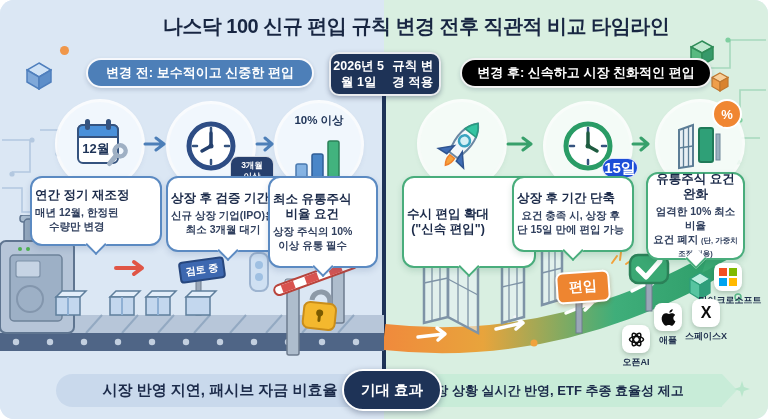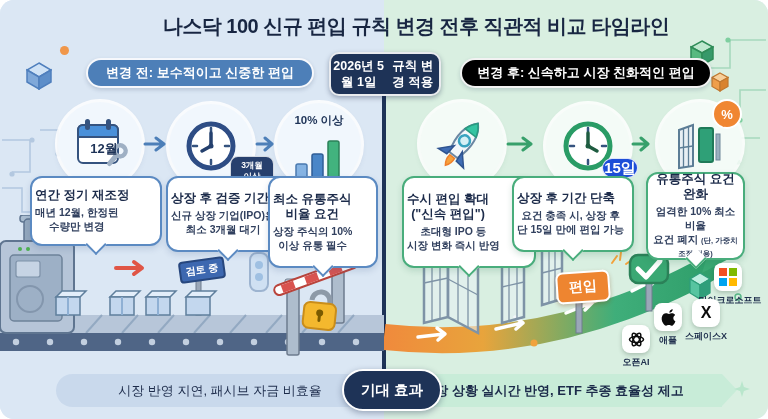--- a/index.html
+++ b/index.html
@@ -18,21 +18,21 @@
   .cbadge { position:absolute; left:329px; top:52px; width:112px; height:44px; background:#1e3357; border:2px solid rgba(255,255,255,.9); border-radius:10px; color:#fff; font-size:12.5px; font-weight:800; display:flex; flex-direction:row; align-items:center; justify-content:center; line-height:1.3; z-index:7; box-shadow:0 2px 5px rgba(20,35,70,.35); text-align:center; }
   .divider { position:absolute; left:382px; top:90px; width:4px; height:287px; background:#1e3357; z-index:1; }
 
   .disc { position:absolute; width:84px; height:84px; border-radius:50%; display:flex; align-items:center; justify-content:center; z-index:2; }
   .disc.b { background:#f1f7fd; box-shadow:0 0 0 3px rgba(255,255,255,.85), 0 3px 6px rgba(60,90,140,.18); }
   .disc.g { background:#f4fbf7; box-shadow:0 0 0 3px rgba(255,255,255,.85), 0 3px 6px rgba(40,110,80,.18); }
   #disc1{left:58px;top:102px;} #disc2{left:169px;top:104px;} #disc3{left:277px;top:103px;}
   #disc4{left:420px;top:102px;} #disc5{left:546px;top:104px;} #disc6{left:658px;top:102px;}
 
   .icon-label { position:absolute; font-weight:800; color:#1e3357; text-align:center; z-index:3; }
-  #cal-label { left:66px; top:140px; width:76px; font-size:13px; }
+  #cal-label { left:58px; top:140px; width:76px; font-size:13px; }
   #bars-label { left:277px; top:113px; width:84px; font-size:11.5px; }
 
   .mini-badge { position:absolute; color:#fff; font-weight:800; display:flex; align-items:center; justify-content:center; text-align:center; z-index:3; }
   #badge-3m { left:230px; top:156px; width:44px; height:29px; background:#27406e; border-radius:8px; font-size:8.5px; line-height:1.2; white-space:pre-line; border:1.5px solid rgba(255,255,255,.8); }
   #badge-15d { left:602px; top:158px; width:36px; height:20px; background:#1d4ed8; border-radius:10px; font-size:15px; border:1.5px solid rgba(255,255,255,.85); }
   #bubble-pct { position:absolute; left:712px; top:99px; width:30px; height:30px; background:#f08632; border-radius:50%; border:2px solid #fff; color:#fff; font-weight:800; font-size:13px; display:flex; align-items:center; justify-content:center; z-index:3; }
   #bubble-pct::after { content:""; position:absolute; left:3px; bottom:-6px; border:6px solid transparent; border-top-color:#f08632; transform:rotate(18deg); }
 
   .step-arrow { position:absolute; z-index:2; }
   #arr1{left:143px;top:136px;} #arr2{left:255px;top:136px;} #arr3{left:506px;top:136px;} #arr4{left:631px;top:136px;}
@@ -60,21 +60,21 @@
   .chip { position:absolute; width:28px; height:28px; background:#fff; border-radius:8px; box-shadow:0 2px 4px rgba(30,60,40,.25); display:flex; align-items:center; justify-content:center; z-index:4; }
   .chip-label { position:absolute; font-size:9px; font-weight:800; color:#22324f; text-align:center; z-index:4; white-space:nowrap; }
   #chip-ms{left:714px;top:263px;} #lbl-ms{left:684px;top:294px;width:92px;}
   #chip-apple{left:654px;top:303px;} #lbl-apple{left:640px;top:334px;width:56px;}
   #chip-x{left:692px;top:299px;} #lbl-x{left:672px;top:330px;width:68px;}
   #chip-openai{left:622px;top:325px;} #lbl-openai{left:604px;top:356px;width:64px;}
   .msgrid { display:grid; grid-template-columns:8px 8px; gap:1.5px; }
   .msgrid span { width:8px; height:8px; display:block; }
   .x-glyph { font-weight:900; font-size:16px; color:#0b0b0b; font-family:"Liberation Sans",sans-serif; }
 
-  #bar-left { position:absolute; left:56px; top:374px; width:328px; height:33px; background:#c9d9ec; border-radius:17px 0 0 17px; display:flex; align-items:center; justify-content:center; font-size:13px; font-weight:400; color:#1c2b4a; z-index:5; }
+  #bar-left { position:absolute; left:56px; top:374px; width:328px; height:33px; background:#c9d9ec; border-radius:17px 0 0 17px; display:flex; align-items:center; justify-content:center; font-size:15px; font-weight:700; color:#1c2b4a; z-index:5; }
   #bar-right { position:absolute; left:384px; top:374px; width:338px; height:33px; background:#c8ecd8; display:flex; align-items:center; justify-content:center; font-size:13px; font-weight:800; color:#1c2b4a; z-index:5; }
   #bar-tip { position:absolute; left:722px; top:374px; width:0; height:0; border-top:16.5px solid transparent; border-bottom:16.5px solid transparent; border-left:15px solid #c8ecd8; z-index:5; }
   #effect-pill { position:absolute; left:342px; top:369px; width:100px; height:42px; background:#1e3357; border:2.5px solid #fff; border-radius:22px; color:#fff; font-size:14.5px; font-weight:800; display:flex; align-items:center; justify-content:center; z-index:6; box-shadow:0 2px 6px rgba(20,35,70,.35); }
   #sparkle { position:absolute; left:734px; top:381px; width:16px; height:16px; background:#b9e6cc; clip-path:polygon(50% 0,62% 38%,100% 50%,62% 62%,50% 100%,38% 62%,0 50%,38% 38%); z-index:6; }
 
   .decor { position:absolute; z-index:1; }
 </style>
 </head>
 <body>
 
@@ -247,22 +247,20 @@
   </div>
   <div class="card b" id="card-l3">
     <div class="card-title">최소 유통주식
 비율 요건</div>
     <div class="card-desc">상장 주식의 10%
 이상 유통 필수</div>
   </div>
   <div class="card g" id="card-r1">
     <div class="card-title">수시 편입 확대
 ("신속 편입")</div>
-    <div class="card-desc">초대형 IPO 등
-시장 변화 즉시 반영</div>
   </div>
   <div class="card g" id="card-r2">
     <div class="card-title">상장 후 기간 단축</div>
     <div class="card-desc">요건 충족 시, 상장 후
 단 15일 만에 편입 가능</div>
   </div>
   <div class="card g" id="card-r3">
     <div class="card-title">유통주식 요건 완화</div>
     <div class="card-desc"><span>엄격한 10% 최소 비율
 요건 폐지</span> <span class="card-note">(단, 가중치 조정 적용)</span></div>

